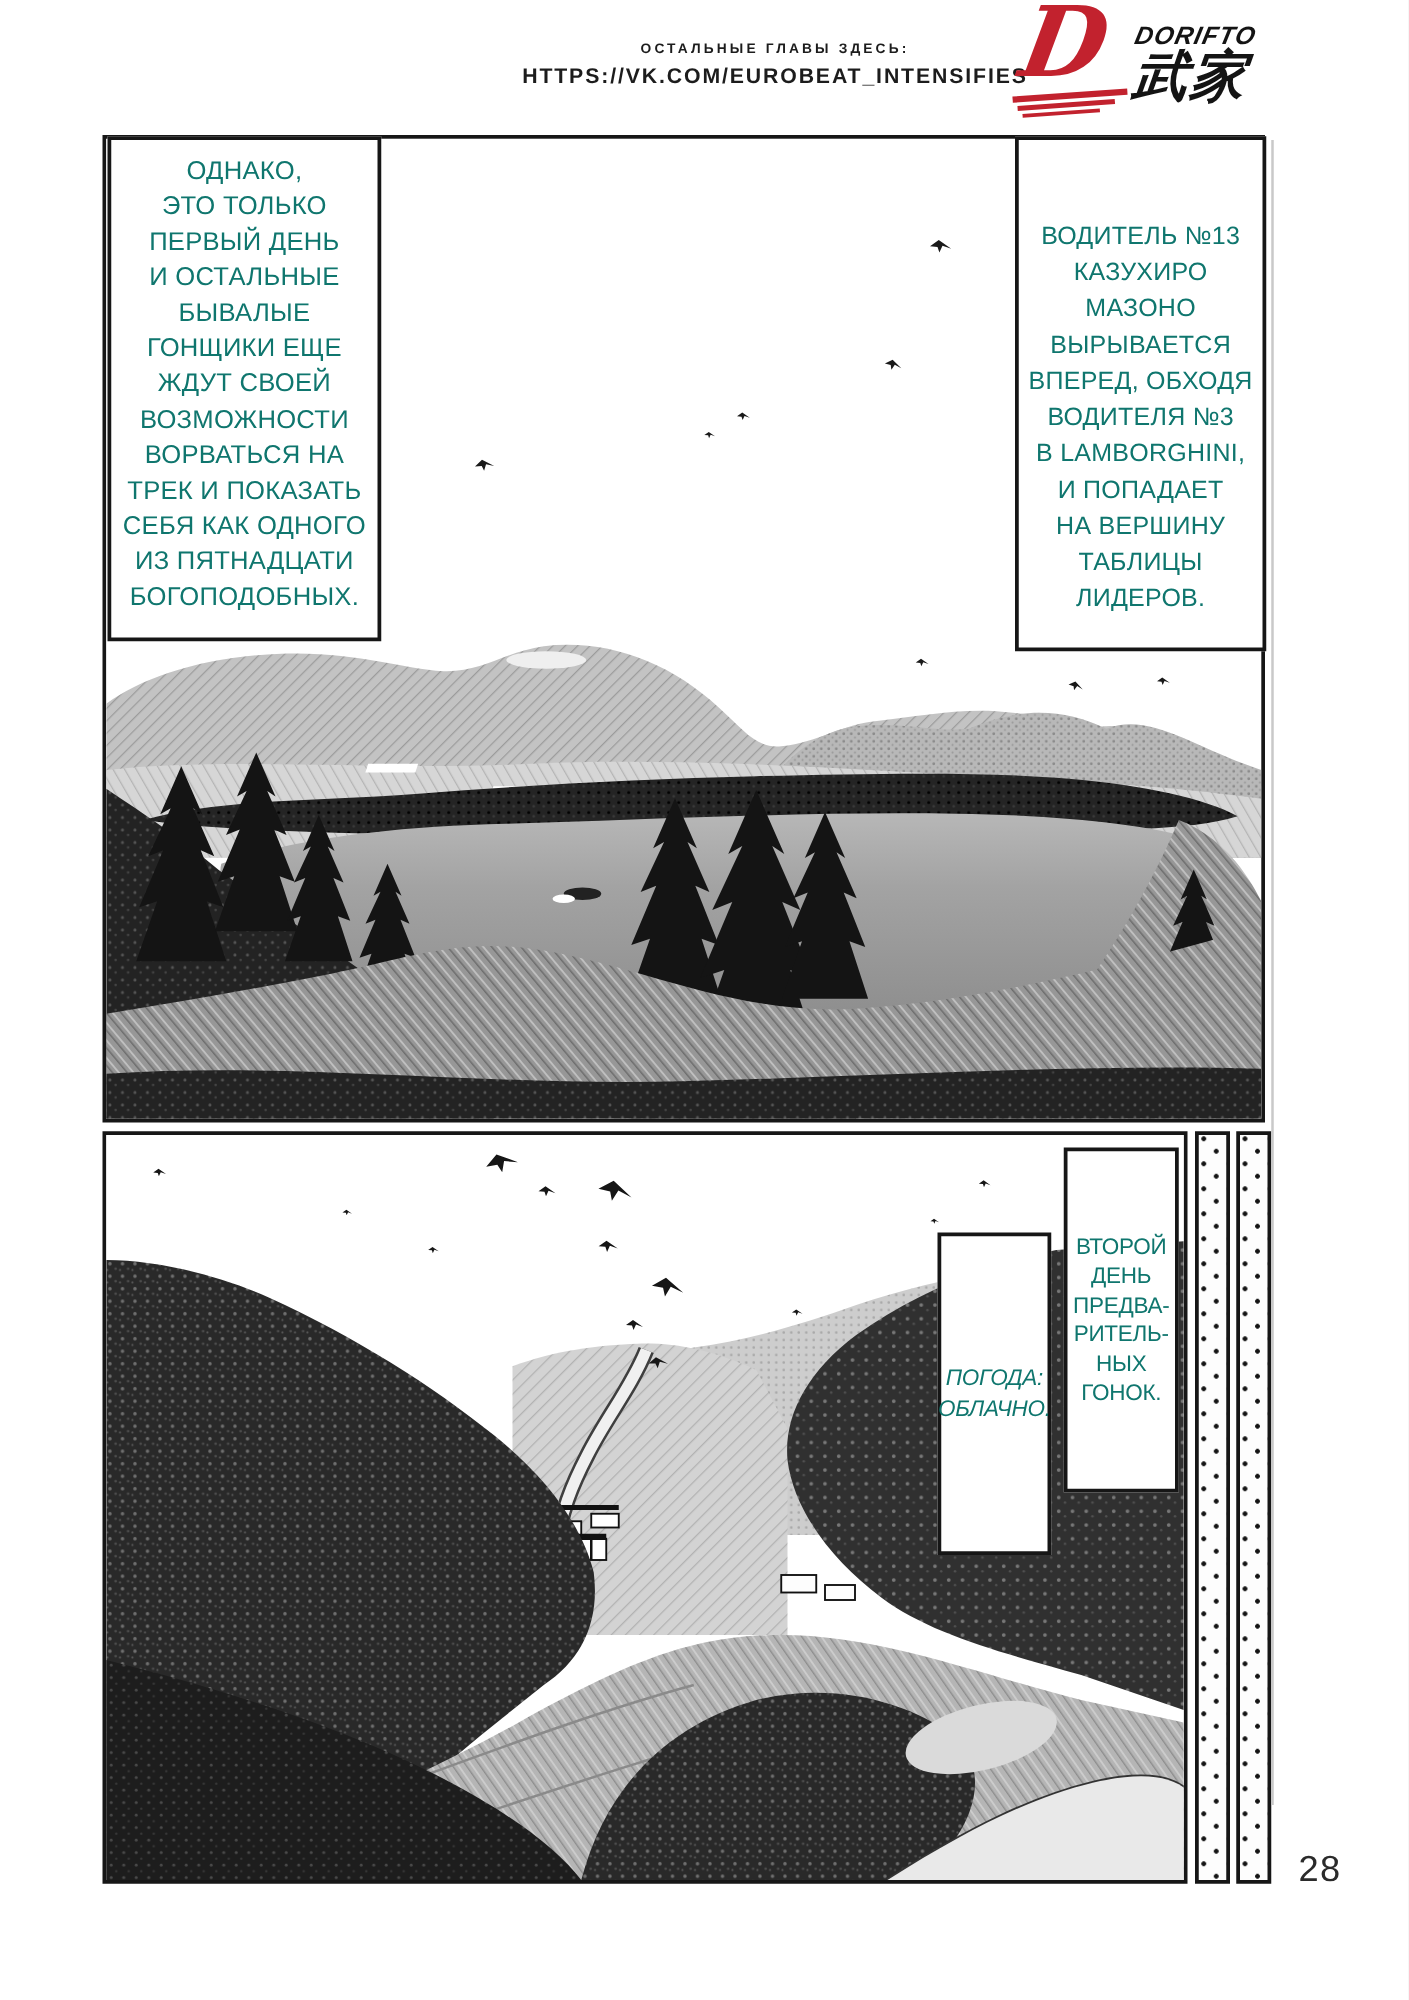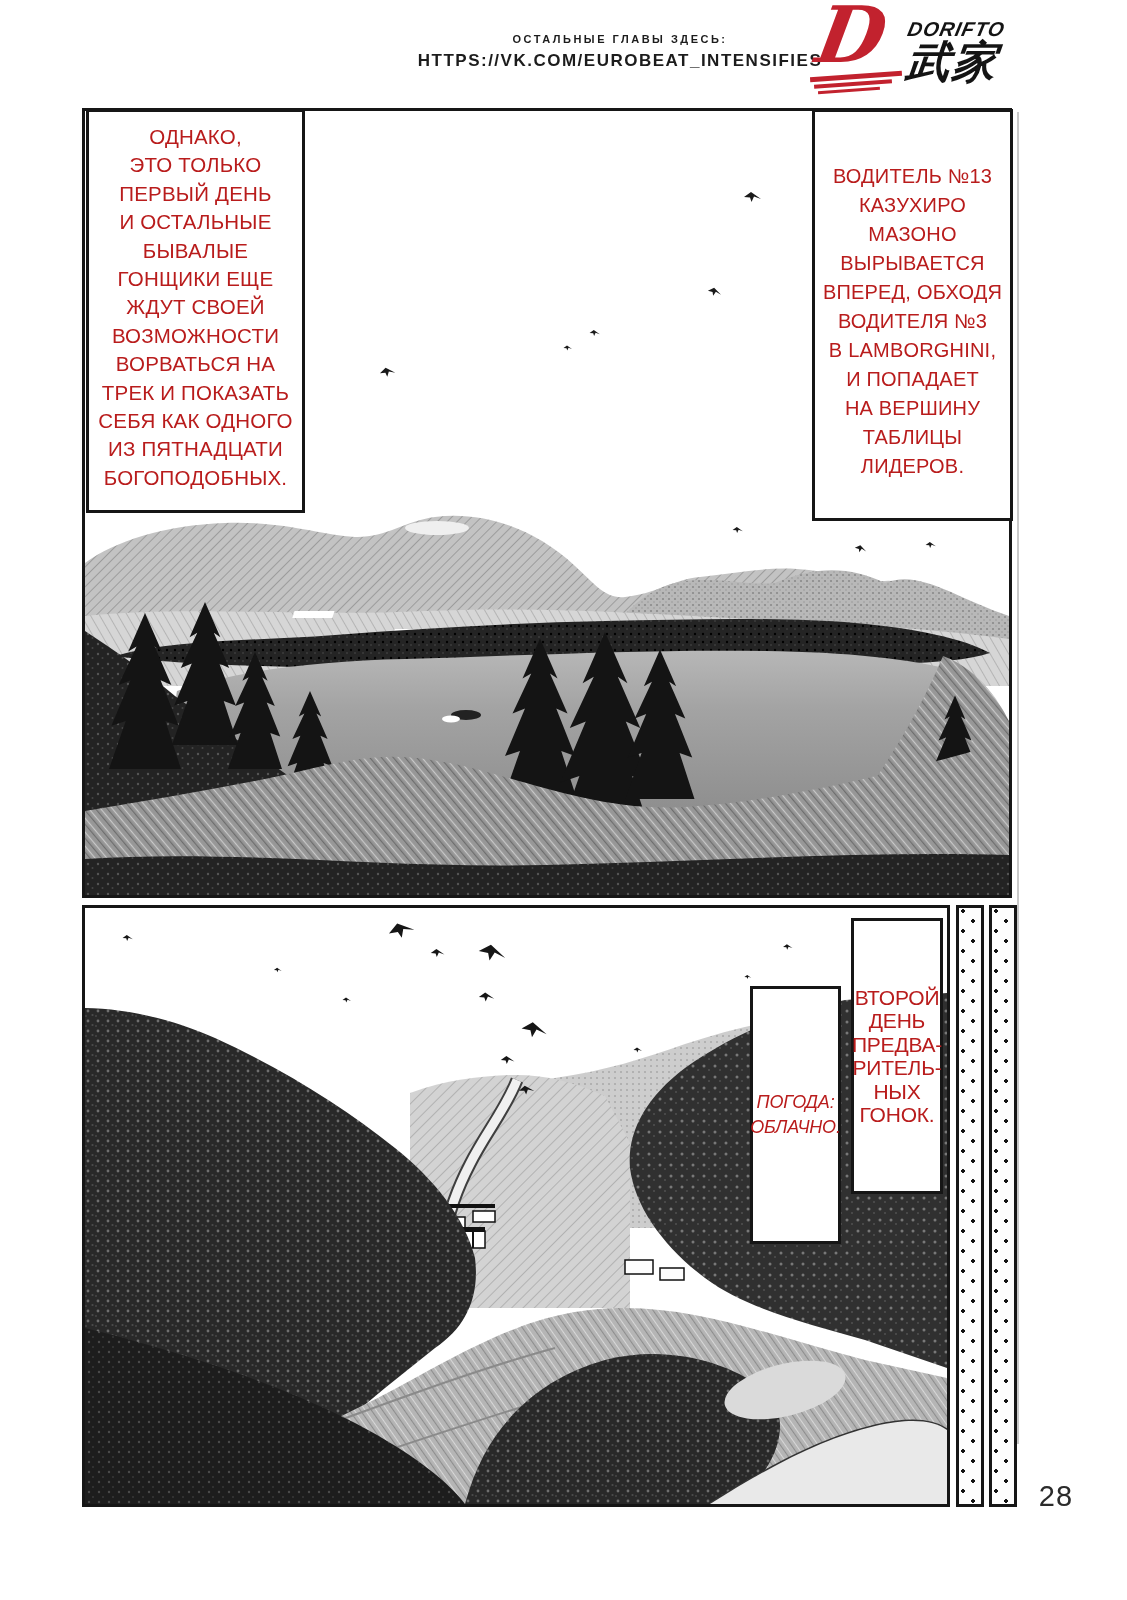--- a/index.html
+++ b/index.html
@@ -38,31 +38,31 @@
     transform:skewX(-6deg);color:#141414;letter-spacing:2px;
   }
   
   .panel{position:absolute;border:3px solid #161616;box-sizing:border-box;background:#fff;}
   .panel1{left:82px;top:108px;width:930px;height:790px;}
   .panel2{left:82px;top:905px;width:868px;height:602px;}
   .panel svg{position:absolute;left:0;top:0;width:100%;height:100%;display:block;}
   
   .cap{
     position:absolute;background:#fff;border:3px solid #161616;box-sizing:border-box;
-    z-index:6;text-align:center;color:#b91c1c;
+    z-index:6;text-align:center;color:#0f766e;
   }
   .cap p{margin:0;white-space:pre-line;font-family:"Liberation Sans",sans-serif;}
   .cap-left{left:86px;top:109px;width:219px;height:404px;}
   .cap-left p{padding-top:11px;font-size:20.5px;line-height:28.4px;letter-spacing:.2px;}
   .cap-right{left:812px;top:109px;width:201px;height:412px;}
-  .cap-right p{padding-top:50px;font-size:20px;line-height:29px;letter-spacing:.2px;}
+  .cap-right p{padding-top:63px;font-size:20px;line-height:29px;letter-spacing:.2px;}
   .cap-weather{left:750px;top:986px;width:91px;height:258px;display:flex;align-items:center;justify-content:center;font-style:italic;}
   .cap-weather p{font-size:18px;line-height:25px;letter-spacing:-.2px;}
   .cap-day{left:851px;top:918px;width:92px;height:276px;display:flex;align-items:center;justify-content:center;}
-  .cap-day p{font-size:21px;line-height:23.5px;letter-spacing:-.2px;}
+  .cap-day p{font-size:18px;line-height:23.5px;letter-spacing:-.2px;}
   
   .strip{
     position:absolute;top:905px;width:28px;height:602px;
     border:3px solid #161616;box-sizing:border-box;background-color:#fdfdfd;
     background-image:
       radial-gradient(circle,#141414 1.7px,transparent 2px),
       radial-gradient(circle,#141414 1.7px,transparent 2px);
     background-size:20px 20px;
     background-position:4px 3px,14px 13px;
   }

